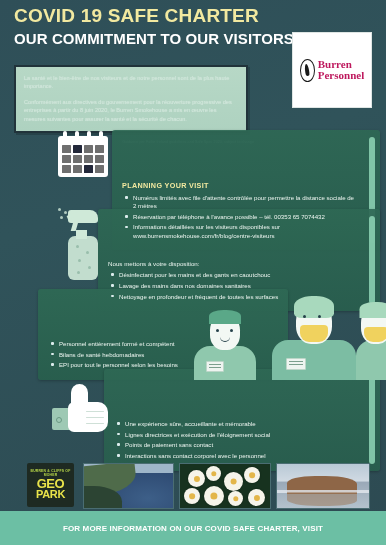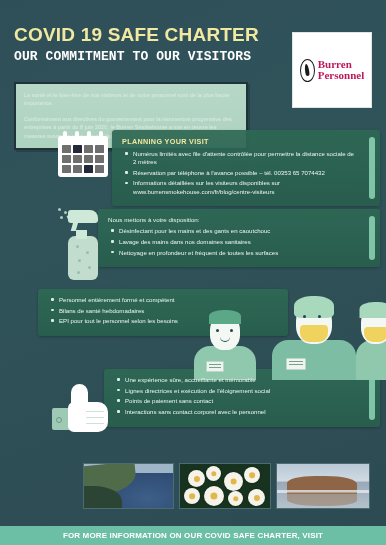--- a/index.html
+++ b/index.html
@@ -5,29 +5,28 @@
   html,body{margin:0;padding:0;background:#2e4a52;}
   body{
     width:386px;height:545px;overflow:hidden;position:relative;
     font-family:"Liberation Sans","DejaVu Sans",sans-serif;
     background:linear-gradient(160deg,#2f4f58 0%,#30535a 35%,#2d4a52 100%);
     color:#ffffff;
   }
   .poster{position:absolute;inset:0;}
 
   
-  .header{padding:25px 12px 0 14px;}
+  .header{padding:6px 12px 0 14px;}
   .title{
     font-size:19px;font-weight:bold;letter-spacing:.2px;
     color:#f2e9a0;line-height:1.05;margin:0 0 4px 0;
   }
   .subtitle{
-    font-size:13px;font-weight:bold;color:#ffffff;letter-spacing:.1px;
+    font-size:15px;font-weight:bold;color:#ffffff;letter-spacing:.1px;
     margin:0 0 18px 0;
-    font-family:Liberation Mono, monospace;
   }
   .logo-box{
     position:absolute;right:14px;top:32px;width:78px;height:74px;
     background:#ffffff;border:1px solid #dfe6e4;
     display:flex;align-items:center;justify-content:center;
   }
   .logo-inner{display:flex;align-items:center;gap:3px;padding:0 4px;}
   .logo-mark{
     width:13px;height:21px;border:1.4px solid #1a1a1a;border-radius:50%;
     display:flex;align-items:center;justify-content:center;flex:0 0 auto;
@@ -62,21 +61,21 @@
   .card{
     position:absolute;
     background:linear-gradient(180deg,rgba(46,104,84,.92) 0%,rgba(40,94,77,.92) 100%);
     border-radius:3px;
     box-shadow:0 1px 3px rgba(0,0,0,.25);
   }
   .card::after{
     content:"";position:absolute;right:5px;top:7px;bottom:7px;width:6px;
     background:#8fd6b6;border-radius:3px;opacity:.85;
   }
-  .card-inner{padding:7px 22px 8px 10px;position:relative;z-index:2;}
+  .card-inner{padding:7px 22px 8px 10px;position:relative;z-index:2;margin-top:44px;}
   .card-title{
     font-size:7.2px;font-weight:bold;color:#f2e9a0;letter-spacing:.35px;
     margin:0 0 4px 0;text-transform:uppercase;
   }
   .card-lead{font-size:6.2px;color:#eaf4ef;margin:0 0 3px 0;line-height:1.35;}
   ul.bullets{margin:0;padding:0;list-style:none;}
   ul.bullets li{
     position:relative;padding-left:11px;margin-bottom:2.5px;
     font-size:6.1px;line-height:1.34;color:#eef6f1;
   }
@@ -193,21 +192,21 @@
   #photo-2{left:179px;width:90px;background:#17321f;}
   #photo-2 .fl{position:absolute;border-radius:50%;background:#f6f4ea;box-shadow:0 0 2px rgba(0,0,0,.3);}
   #photo-2 .fl i{position:absolute;left:50%;top:50%;transform:translate(-50%,-50%);width:36%;height:36%;border-radius:50%;background:#e3b64a;}
   #photo-3{left:276px;width:92px;background:linear-gradient(180deg,#b9c9d6 0%,#cfd9e2 38%,#9aa9b8 42%,#b4c2cd 100%);}
   #photo-3 .mtn{position:absolute;left:10px;top:12px;width:70px;height:18px;background:#8e6647;border-radius:40% 45% 0 0;}
   #photo-3 .mtn2{position:absolute;left:10px;top:28px;width:70px;height:14px;background:#9d7a5c;opacity:.55;border-radius:0 0 40% 45%;}
   #photo-3 .band{position:absolute;left:0;right:0;top:26px;height:3px;background:#e3e9ef;opacity:.8;}
 
   
   .footer{
-    position:absolute;left:0;right:0;bottom:0;height:19px;
+    position:absolute;left:0;right:0;bottom:0;height:34px;
     background:#6cbfa4;display:flex;align-items:center;justify-content:center;
     gap:4px;
     margin-top:12px;
   }
   .footer .f1{font-size:8px;font-weight:bold;color:#ffffff;letter-spacing:.15px;}
   .footer .f2{font-size:8px;color:#f2f9f5;}
 </style>
 </head>
 <body>
 
@@ -373,20 +372,25 @@
       <ul class="bullets">
         <li>Une expérience sûre, accueillante et mémorable</li>
         <li>Lignes directrices et exécution de l'éloignement social</li>
         <li>Points de paiement sans contact</li>
         <li>Interactions sans contact corporel avec le personnel</li>
       </ul>
     </div>
   </div>
 
   <div class="strip">
+    <div class="geopark">
+      <div class="gp-top">BURREN &amp; CLIFFS OF MOHER</div>
+      <div class="gp-geo">GEO</div>
+      <div class="gp-park">PARK</div>
+    </div>
     <div class="photo" id="photo-1">
       <div class="sky"></div>
         <div class="cliff"></div>
         <div class="cliff2"></div>
     </div>
     <div class="photo" id="photo-2">
       <div class="fl" style="left:8px;top:6px;width:17px;height:17px">
           <i></i>
         </div>
       <div class="fl" style="left:26px;top:2px;width:15px;height:15px">

